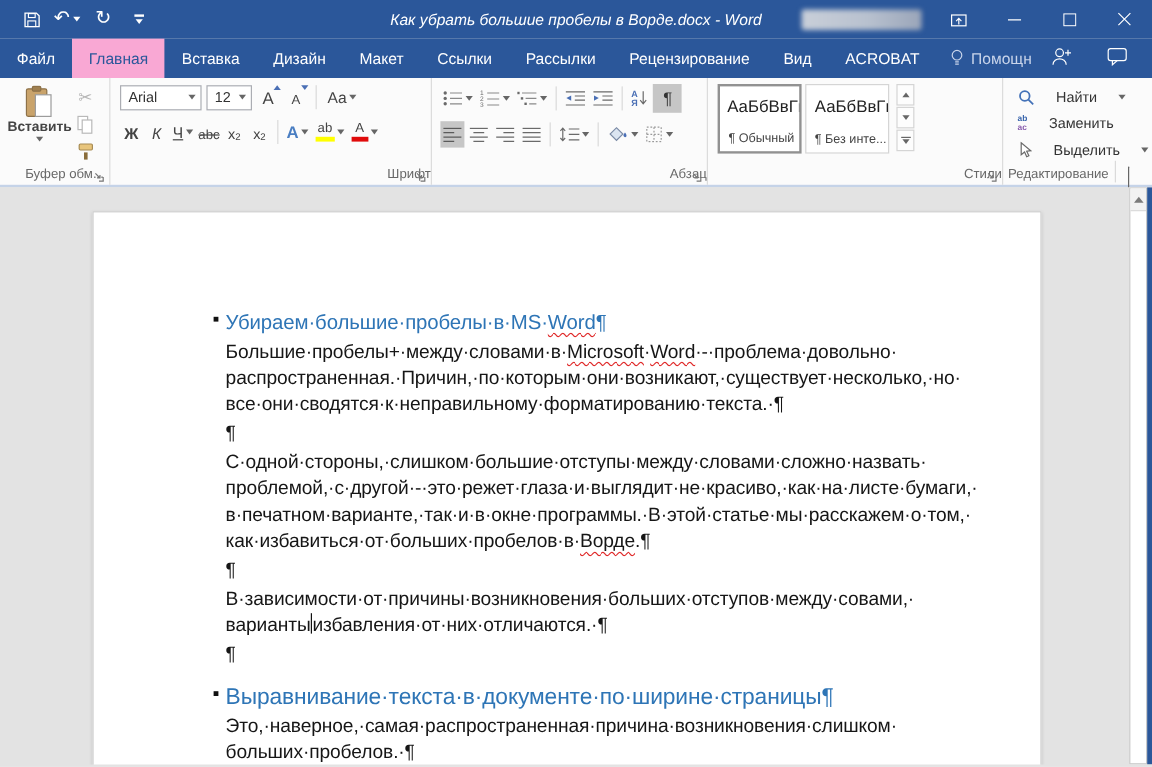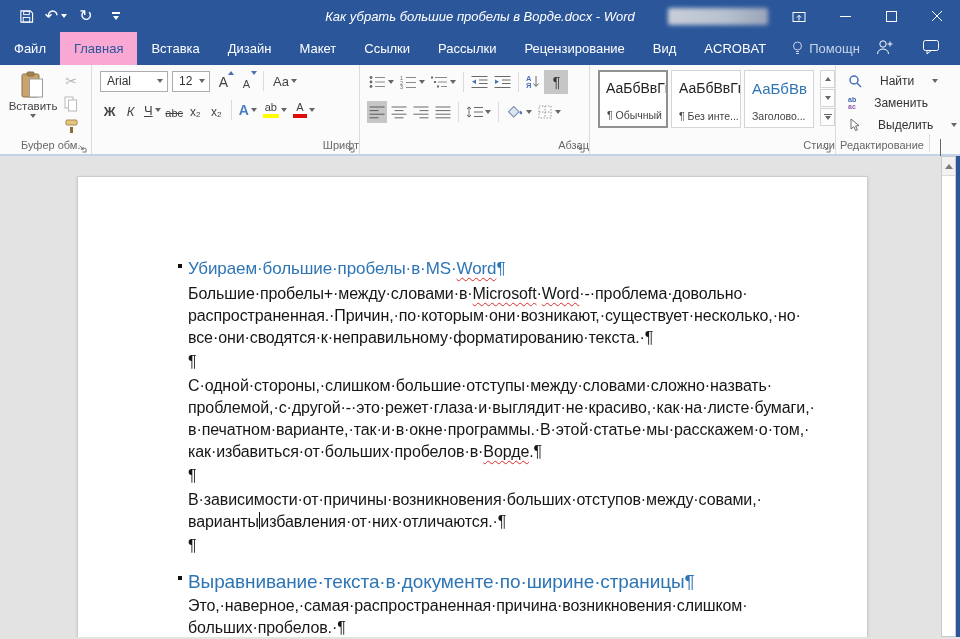--- a/index.html
+++ b/index.html
@@ -32,21 +32,21 @@
   .ribbon { height:91px; background:#fbfbfb; display:flex; position:relative; border-bottom:2px solid #c5d3e8; color:#444; }
   .group { position:relative; height:100%; border-right:1px solid #dcdcdc; padding-top:5px; }
   .group-label { position:absolute; bottom:3px; left:0; right:0; text-align:right; font-size:11px; color:#686868; white-space:nowrap; }
   .group-label.left { text-align:left; padding-left:21px; }
   .launcher { position:absolute; right:3px; bottom:4px; width:11px; height:11px; }
   .dd { width:0; height:0; border-left:3px solid transparent; border-right:3px solid transparent; border-top:4px solid #666; flex:none; }
   .vsep { width:1px; height:20px; background:#dadada; margin:0 3px; flex:none; }
 
   
   .g-clipboard { width:92px; }
-  .paste-btn { position:absolute; left:8px; top:6px; width:50px; height:66px; display:flex; flex-direction:column; align-items:center; gap:2px; }
+  .paste-btn { position:absolute; left:8px; top:6px; width:50px; height:66px; display:flex; flex-direction:column; align-items:center; gap:2px;font-weight:bold; }
   .paste-btn .plabel { font-size:11.5px; color:#444; }
   .clip-col { position:absolute; left:62px; top:7px; display:flex; flex-direction:column; gap:6px; align-items:center; }
   .mini-btn { width:18px; height:17px; display:flex; align-items:center; justify-content:center; }
   .scissors { font-size:14px; color:#b5b5b5; }
 
   
   .g-font { width:268px; }
   .frow { display:flex; align-items:center; padding-left:8px; }
   .frow1 { gap:4px; }
   .frow2 { gap:2px; margin-top:7px; }
@@ -457,24 +457,20 @@
     <div class="group g-styles">
       <div class="cards">
         <div class="card selected">
           <div class="sample">АаБбВвГг,</div>
           <div class="clabel">¶ Обычный</div>
         </div>
         <div class="card">
           <div class="sample">АаБбВвГг,</div>
           <div class="clabel">¶ Без инте...</div>
         </div>
-        <div class="card heading">
-          <div class="sample">АаБбВв</div>
-          <div class="clabel">Заголово...</div>
-        </div>
         <div class="scrollcol">
           <div class="scbtn">
               <span class="tri-up"></span>
             </div>
           <div class="scbtn">
               <span class="tri-dn"></span>
             </div>
           <div class="scbtn">
               <span class="more-bar"></span>
               <span class="tri-dn"></span>

